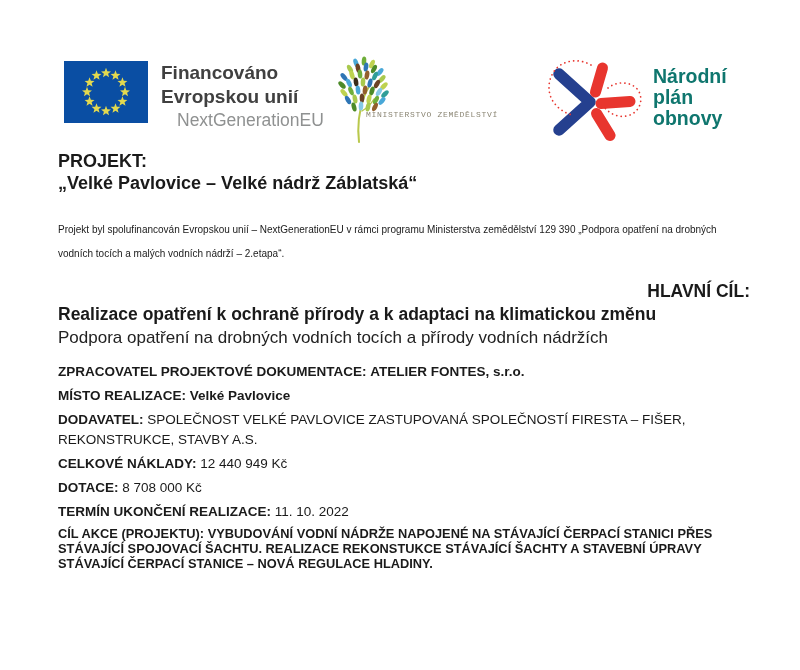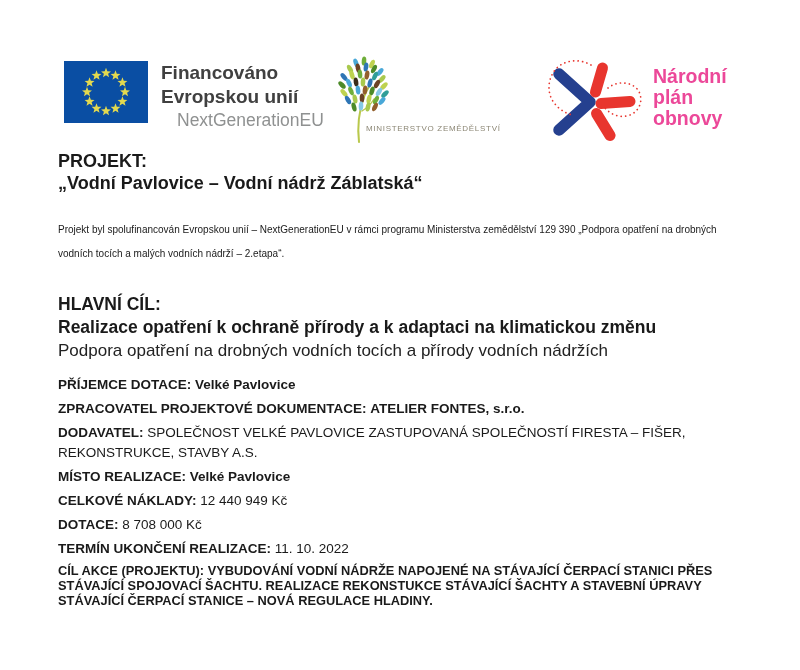--- a/index.html
+++ b/index.html
@@ -15,35 +15,35 @@
   
   .logo-eu { position: absolute; left: 64px; top: 61px; display: flex; }
   .eu-text { margin-left: 13px; margin-top: 0px; }
   .eu-text .l1, .eu-text .l2 {
     font-size: 19px; font-weight: bold; color: #404040; line-height: 23.5px;
   }
   .eu-text .l3 { font-size: 17.5px; color: #8f9191; line-height: 23px; margin-top: 1px; margin-left: 16px; }
 
   .logo-ministry { position: absolute; left: 334px; top: 55px; width: 160px; }
   .ministry-label {
-    position: absolute; left: 32px; top: 69px;
-    font-size: 8px; letter-spacing: 0.7px; color: #8b8674; white-space: nowrap;
+    position: absolute; left: 32px; top: 55px;
+    font-size: 8px; letter-spacing: 0.7px; color: #8b8674; white-space: nowrap; font-family: Liberation Mono, monospace;
   }
 
   .logo-npo { position: absolute; left: 545px; top: 57px; display: flex; }
   .npo-text { margin-left: 6px; margin-top: 9px; }
-  .npo-text div { font-size: 19.5px; font-weight: bold; color: #ec4899; line-height: 21px; }
+  .npo-text div { font-size: 19.5px; font-weight: bold; color: #0f766e; line-height: 21px; }
 
   
   .content { position: absolute; left: 58px; top: 150px; width: 692px; }
 
   .b18 { font-size: 18px; font-weight: bold; line-height: 22px; }
   .desc { font-size: 10px; line-height: 24px; margin: 24px 0 0 0; }
 
-  .goal-head { margin-top: 27px; }
+  .goal-head { margin-top: 14px; text-align: right; }
   .b17 { font-size: 17.5px; font-weight: bold; line-height: 23px; }
   .r17 { font-size: 17px; line-height: 23px; color: #222; }
 
   .details { margin-top: 13px; }
   .detail-row { font-size: 13.5px; line-height: 20px; margin-bottom: 4px; }
   .lbl { font-weight: bold; }
   .val-bold { font-weight: bold; }
 
   .cil {
     margin: 0; font-size: 13.5px; font-weight: bold; line-height: 15.2px;
@@ -139,33 +139,32 @@
   <div class="npo-text">
     <div>Národní</div>
     <div>plán</div>
     <div>obnovy</div>
   </div>
 </div>
 
 <div class="content">
 
   <div class="b18">PROJEKT:</div>
-  <div class="b18">„Vodní Pavlovice – Vodní nádrž Záblatská“</div>
+  <div class="b18">„Velké Pavlovice – Velké nádrž Záblatská“</div>
 
   <p class="desc">Projekt byl spolufinancován Evropskou unií – NextGenerationEU v rámci programu Ministerstva zemědělství 129 390 „Podpora opatření na drobných vodních tocích a malých vodních nádrží – 2.etapa“.</p>
 
   <div class="b17 goal-head">HLAVNÍ CÍL:</div>
   <div class="b17">Realizace opatření k ochraně přírody a k adaptaci na klimatickou změnu</div>
   <div class="r17">Podpora opatření na drobných vodních tocích a přírody vodních nádržích</div>
 
   <div class="details">
-    <div class="detail-row"><span class="lbl">PŘÍJEMCE DOTACE:</span> <span class="val-bold">Velké Pavlovice</span></div>
     <div class="detail-row"><span class="lbl">ZPRACOVATEL PROJEKTOVÉ DOKUMENTACE:</span> <span class="val-bold">ATELIER FONTES, s.r.o.</span></div>
+    <div class="detail-row"><span class="lbl">MÍSTO REALIZACE:</span> <span class="val-bold">Velké Pavlovice</span></div>
     <div class="detail-row"><span class="lbl">DODAVATEL:</span> <span>SPOLEČNOST VELKÉ PAVLOVICE ZASTUPOVANÁ SPOLEČNOSTÍ FIRESTA – FIŠER, REKONSTRUKCE, STAVBY A.S.</span></div>
-    <div class="detail-row"><span class="lbl">MÍSTO REALIZACE:</span> <span class="val-bold">Velké Pavlovice</span></div>
     <div class="detail-row"><span class="lbl">CELKOVÉ NÁKLADY:</span> <span>12 440 949 Kč</span></div>
     <div class="detail-row"><span class="lbl">DOTACE:</span> <span>8 708 000 Kč</span></div>
     <div class="detail-row"><span class="lbl">TERMÍN UKONČENÍ REALIZACE:</span> <span>11. 10. 2022</span></div>
   </div>
 
   <p class="cil"><span class="lbl">CÍL AKCE (PROJEKTU):</span> <span>VYBUDOVÁNÍ VODNÍ NÁDRŽE NAPOJENÉ NA STÁVAJÍCÍ ČERPACÍ STANICI PŘES STÁVAJÍCÍ SPOJOVACÍ ŠACHTU. REALIZACE REKONSTUKCE STÁVAJÍCÍ ŠACHTY A STAVEBNÍ ÚPRAVY STÁVAJÍCÍ ČERPACÍ STANICE – NOVÁ REGULACE HLADINY.</span></p>
 
 </div>
 
 </body></html>

